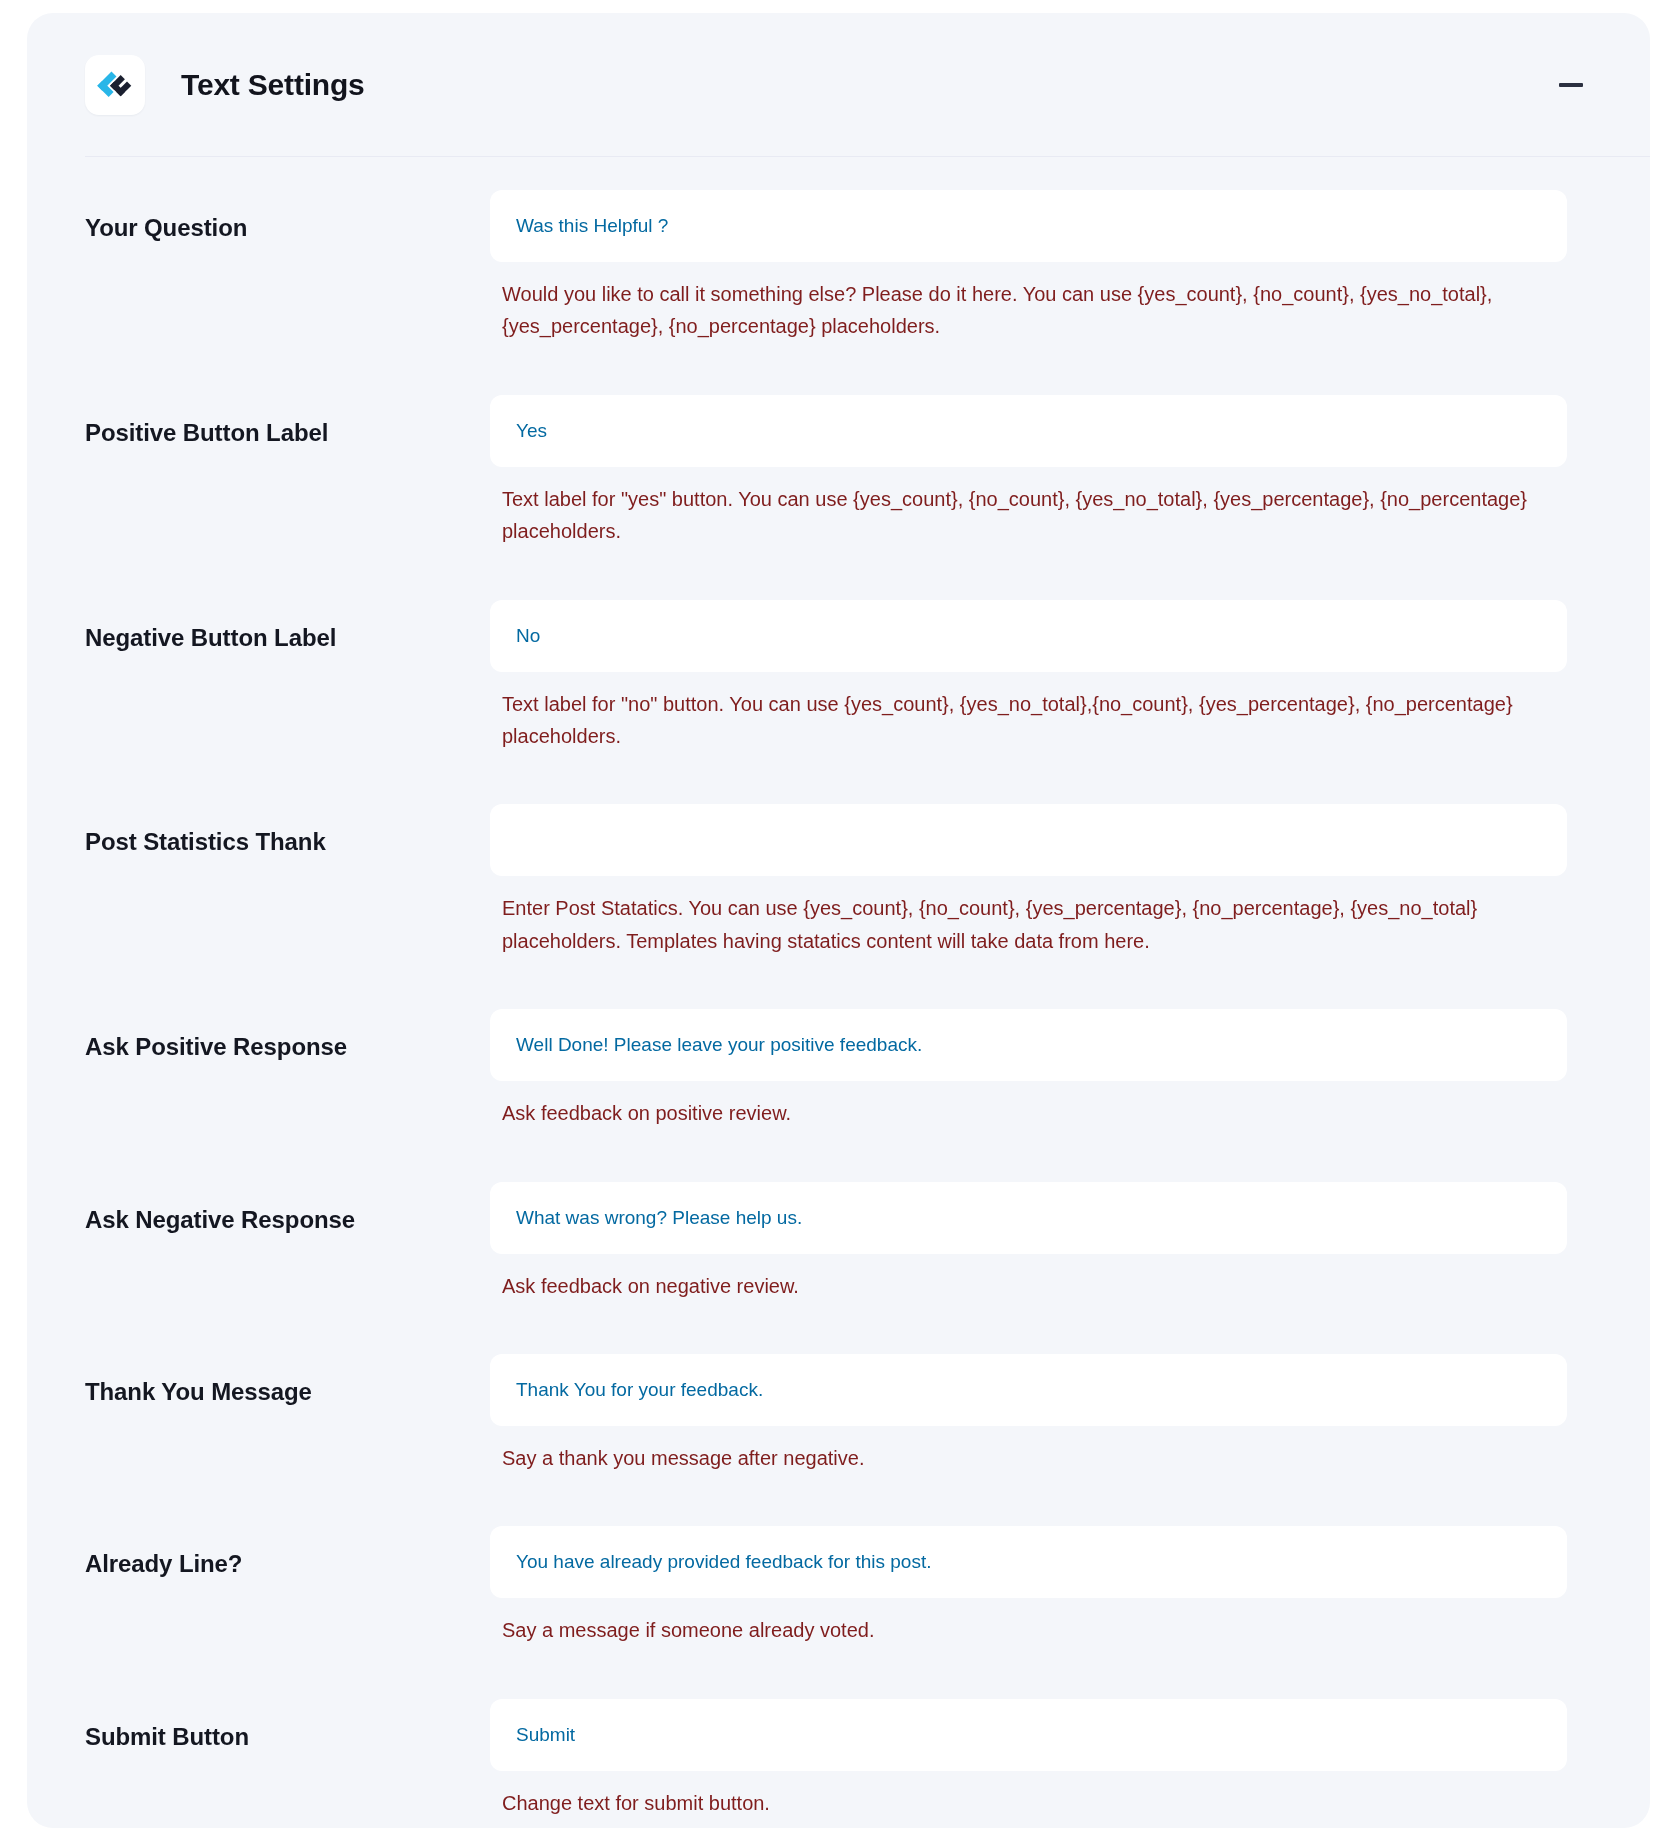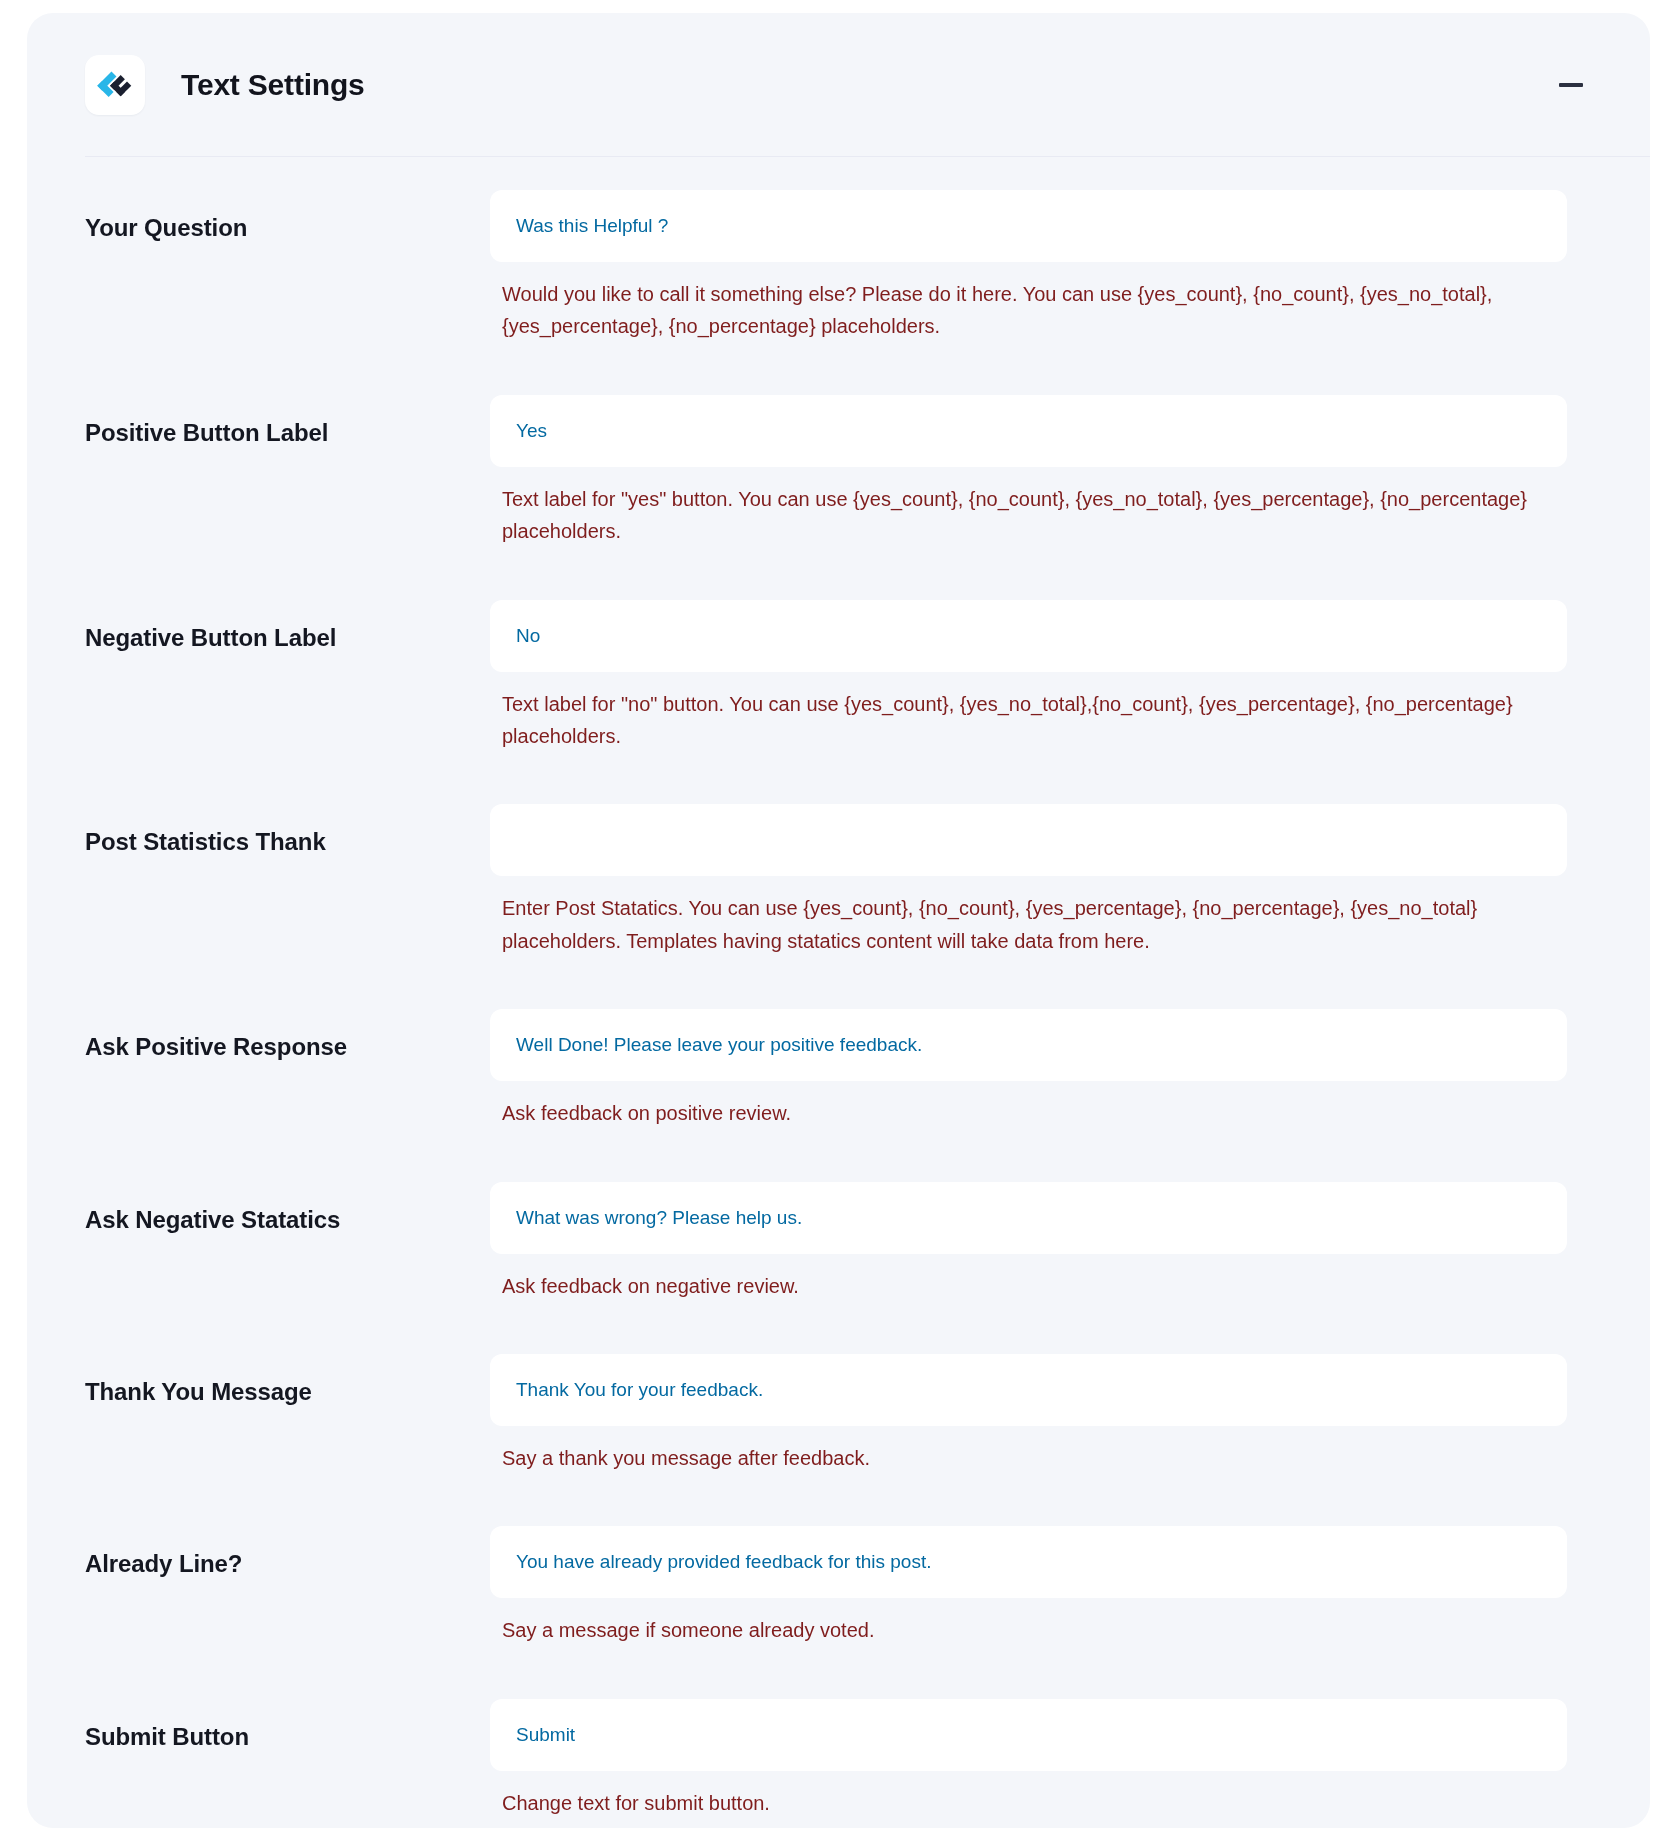--- a/index.html
+++ b/index.html
@@ -204,33 +204,33 @@
     <div class="form-row">
       <div class="row-label">Ask Positive Response</div>
       <div class="row-field">
         <input class="text-input" type="text" value="Well Done! Please leave your positive feedback." style="">
         <div class="help-text">Ask feedback on positive review.</div>
       </div>
     </div>
     <div class="row-gap"></div>
 
     <div class="form-row">
-      <div class="row-label">Ask Negative Statatics</div>
+      <div class="row-label">Ask Negative Response</div>
       <div class="row-field">
         <input class="text-input" type="text" value="What was wrong? Please help us." style="">
         <div class="help-text">Ask feedback on negative review.</div>
       </div>
     </div>
     <div class="row-gap"></div>
 
     <div class="form-row">
       <div class="row-label">Thank You Message</div>
       <div class="row-field">
         <input class="text-input" type="text" value="Thank You for your feedback." style="">
-        <div class="help-text">Say a thank you message after feedback.</div>
+        <div class="help-text">Say a thank you message after negative.</div>
       </div>
     </div>
     <div class="row-gap"></div>
 
     <div class="form-row">
       <div class="row-label">Already Line?</div>
       <div class="row-field">
         <input class="text-input" type="text" value="You have already provided feedback for this post." style="">
         <div class="help-text">Say a message if someone already voted.</div>
       </div>

